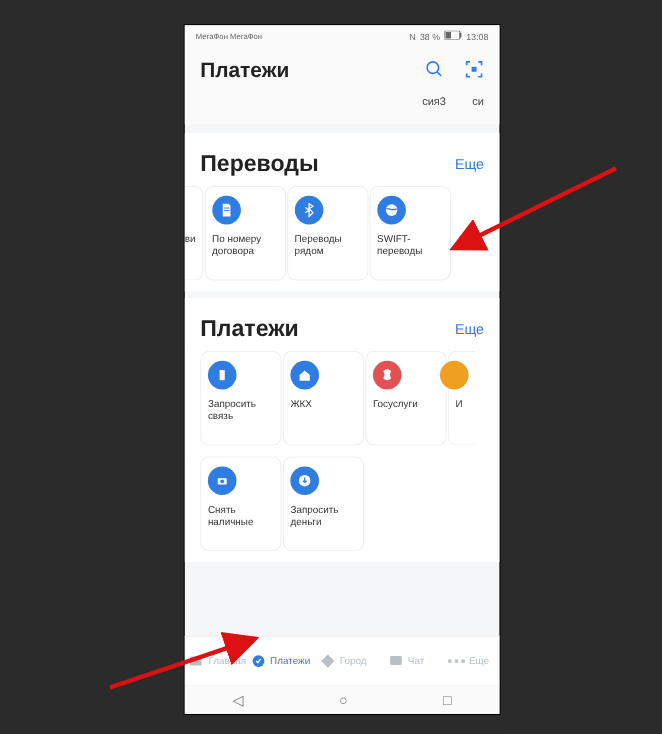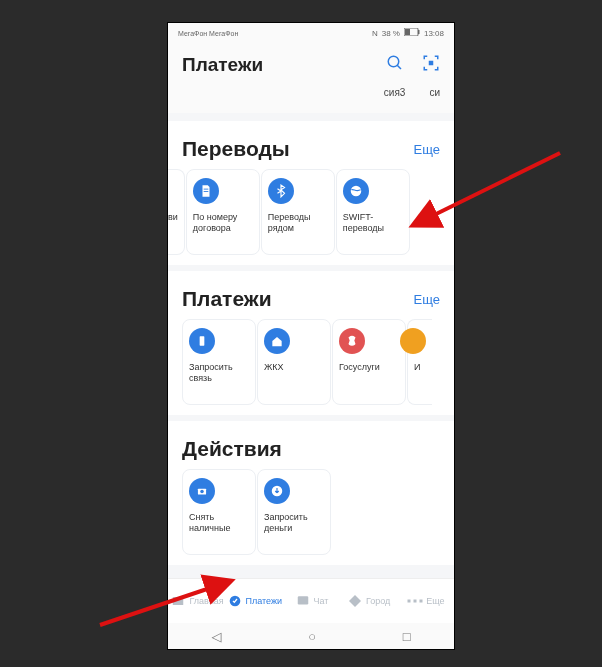--- a/index.html
+++ b/index.html
@@ -147,23 +147,20 @@
             </svg>
         </div>
         <span class="label">Госуслуги</span>
       </div>
       <div class="card narrow-right">
         <div class="cicon orange" style="margin-left:-14px"></div>
         <span class="label">И</span>
       </div>
     </div>
 
-    <div class="section-head">
-      <h2>Действия</h2>
-    </div>
     <div class="hscroll">
       <div class="card">
         <div class="cicon">
           <svg viewBox="0 0 24 24">
               <rect x="5" y="8" width="14" height="10" rx="1" fill="#fff"></rect>
               <circle cx="12" cy="13" r="3" fill="#2f7de1"></circle>
             </svg>
         </div>
         <span class="label">Снять наличные</span>
       </div>
@@ -191,33 +188,33 @@
         <span class="ticon">
             <svg width="16" height="16" viewBox="0 0 24 24">
               <circle cx="12" cy="12" r="8" fill="#2f7de1"></circle>
               <path d="M9 12l2 2 4-5" stroke="#fff" stroke-width="2" fill="none"></path>
             </svg>
           </span>
         <span>Платежи</span>
       </div>
       <div class="tab">
         <span class="ticon">
+            <svg width="16" height="16" viewBox="0 0 24 24" fill="#b8bfc7">
+              <path d="M12 3l9 9-9 9-9-9z"></path>
+            </svg>
+          </span>
+        <span>Город</span>
+      </div>
+      <div class="tab">
+        <span class="ticon">
             <svg width="16" height="14" viewBox="0 0 24 24" fill="#b8bfc7">
               <rect x="3" y="4" width="18" height="14" rx="2"></rect>
             </svg>
           </span>
         <span>Чат</span>
-      </div>
-      <div class="tab">
-        <span class="ticon">
-            <svg width="16" height="16" viewBox="0 0 24 24" fill="#b8bfc7">
-              <path d="M12 3l9 9-9 9-9-9z"></path>
-            </svg>
-          </span>
-        <span>Город</span>
       </div>
       <div class="tab">
         <span class="ticon">
             <svg width="18" height="8" viewBox="0 0 24 8" fill="#b8bfc7">
               <rect x="2" y="2" width="4" height="4"></rect>
               <rect x="10" y="2" width="4" height="4"></rect>
               <rect x="18" y="2" width="4" height="4"></rect>
             </svg>
           </span>
         <span>Еще</span>

